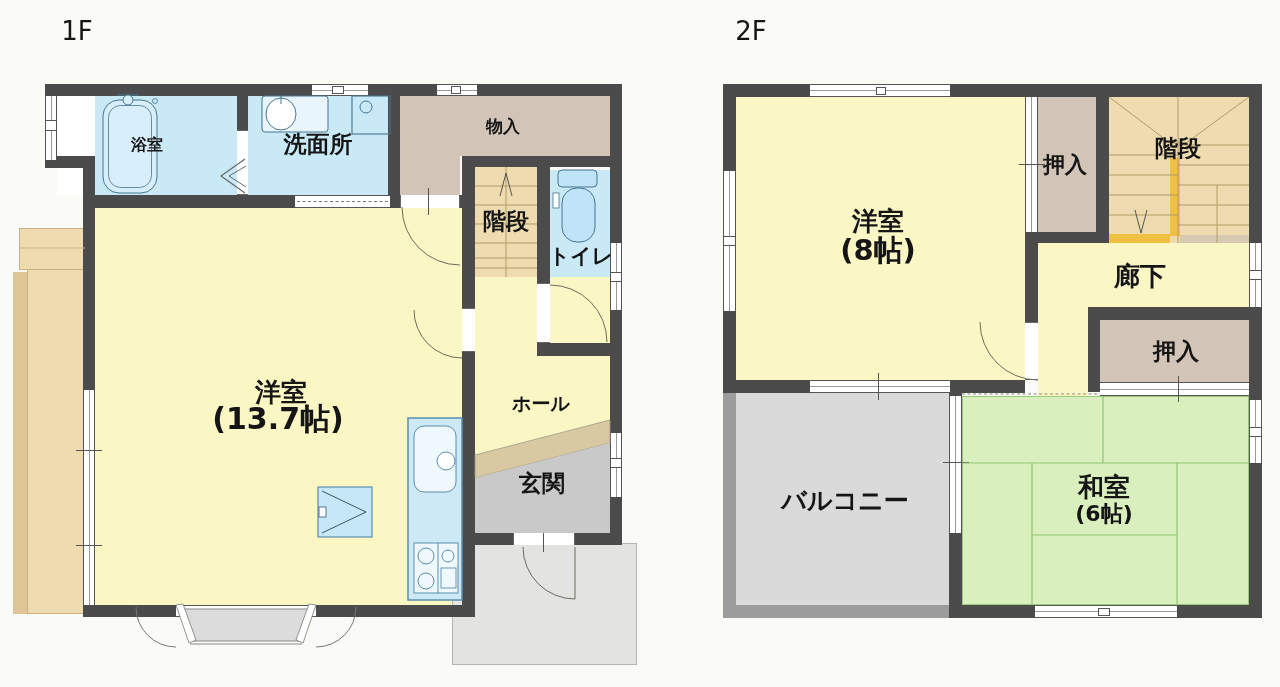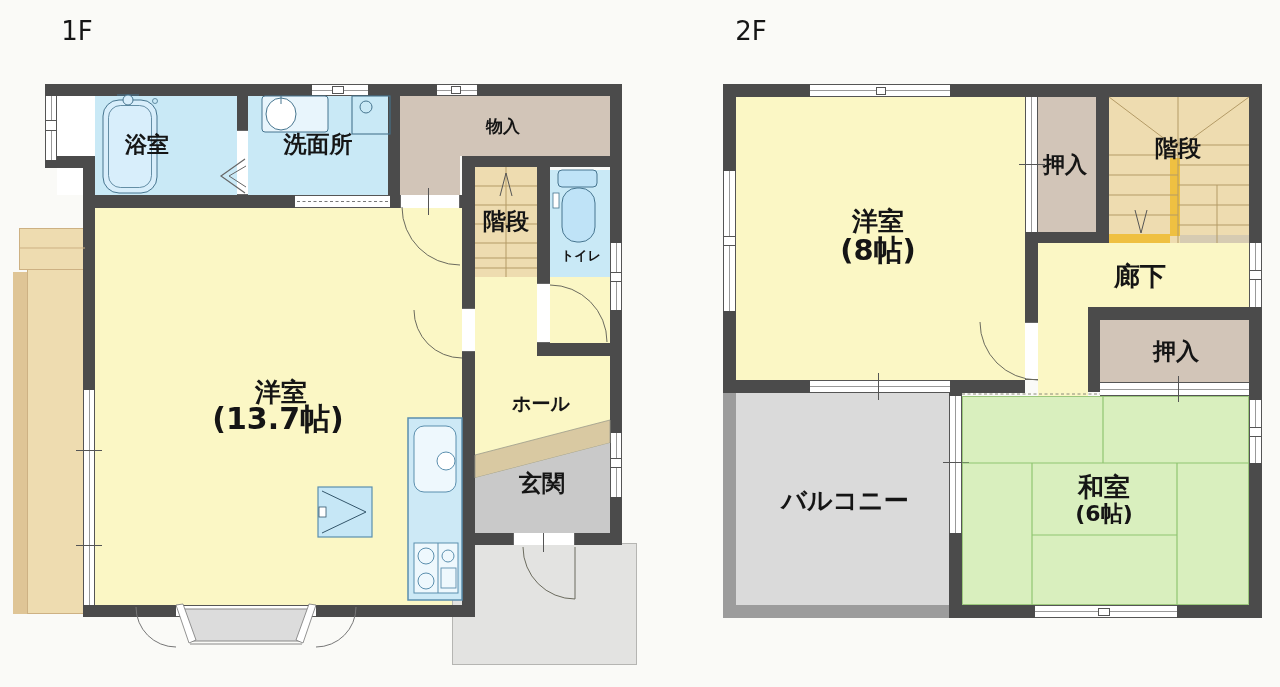--- a/index.html
+++ b/index.html
@@ -240,25 +240,25 @@
       <line x1="1103" y1="396" x2="1103" y2="463"></line>
       <line x1="1032" y1="463" x2="1032" y2="605"></line>
       <line x1="1177" y1="463" x2="1177" y2="605"></line>
       <line x1="1032" y1="535" x2="1177" y2="535"></line>
     </g>
 
     <line x1="962" y1="394" x2="1100" y2="394" style="stroke:#8a8a7a;stroke-width:1;stroke-dasharray:3 2.5"></line>
   </svg>
 
   <div class="a lbl" style="left:77px;top:31px;font-size:26px;font-weight:500">1F</div>
-  <div class="a lbl" style="left:147px;top:145px;font-size:22px">浴室</div>
+  <div class="a lbl" style="left:147px;top:145px;font-size:16px">浴室</div>
   <div class="a lbl" style="left:318px;top:144px;font-size:23px">洗面所</div>
   <div class="a lbl" style="left:503px;top:126px;font-size:17px">物入</div>
   <div class="a lbl" style="left:506px;top:221px;font-size:23px">階段</div>
-  <div class="a lbl" style="left:581px;top:256px;font-size:13px">トイレ</div>
+  <div class="a lbl" style="left:581px;top:256px;font-size:21px">トイレ</div>
   <div class="a lbl" style="left:281px;top:392px;font-size:26px">洋室</div>
   <div class="a lbl" style="left:278px;top:419px;font-size:30px">(13.7帖)</div>
   <div class="a lbl" style="left:541px;top:404px;font-size:19px">ホール</div>
   <div class="a lbl" style="left:542px;top:483px;font-size:23px">玄関</div>
 
   <div class="a lbl" style="left:751px;top:31px;font-size:26px;font-weight:500">2F</div>
   <div class="a lbl" style="left:878px;top:221px;font-size:26px">洋室</div>
   <div class="a lbl" style="left:878px;top:251px;font-size:29px">(8帖)</div>
   <div class="a lbl" style="left:1065px;top:165px;font-size:22px">押入</div>
   <div class="a lbl" style="left:1178px;top:148px;font-size:23px">階段</div>

